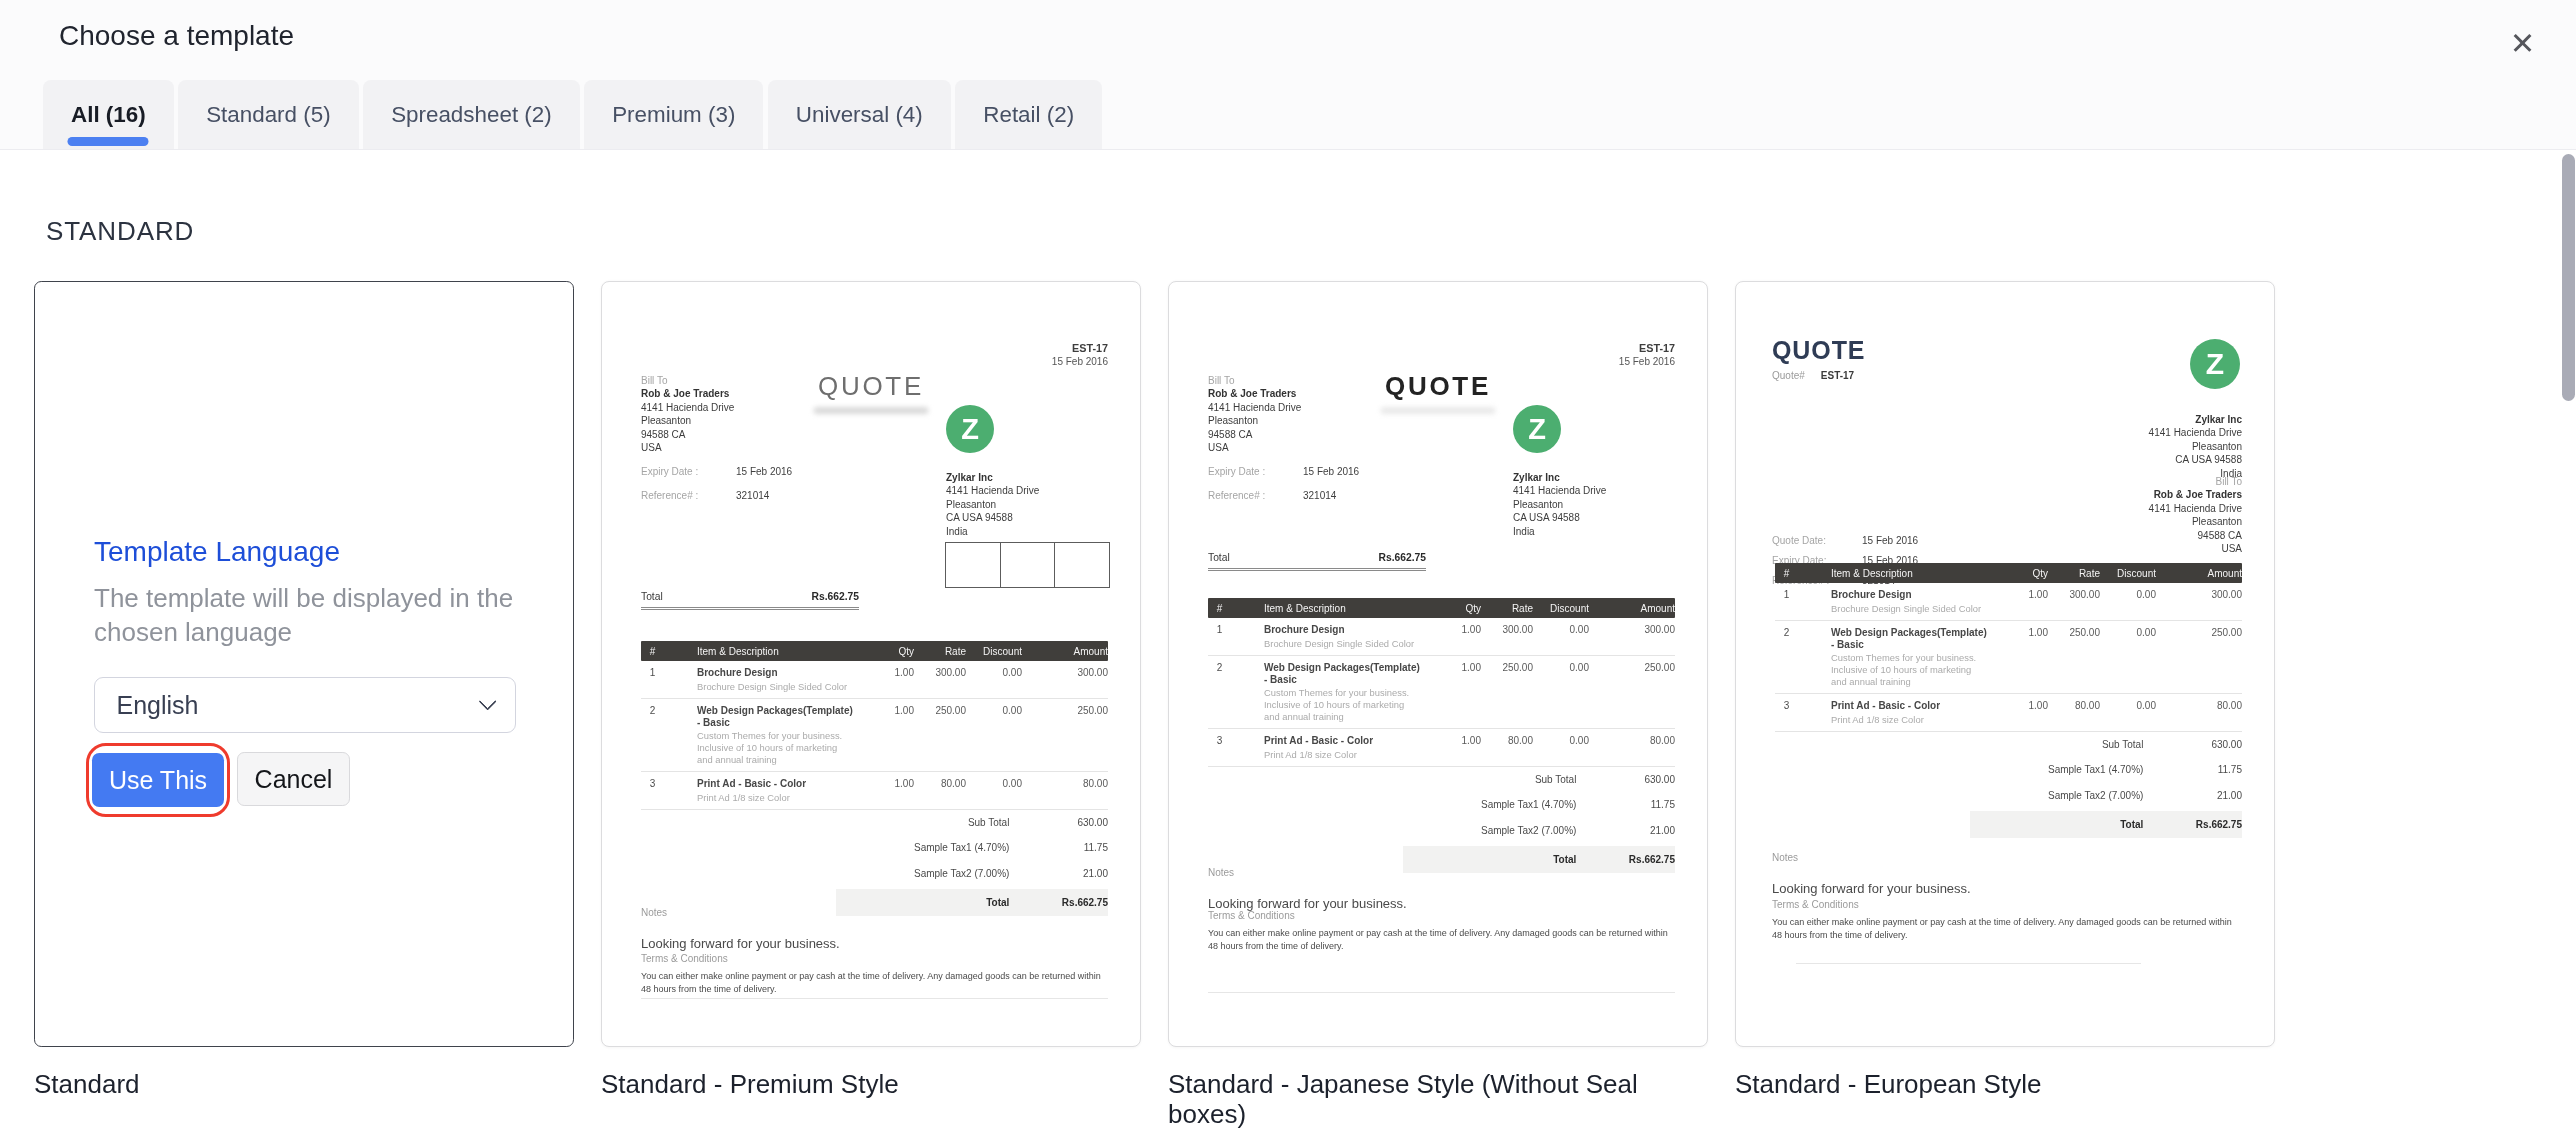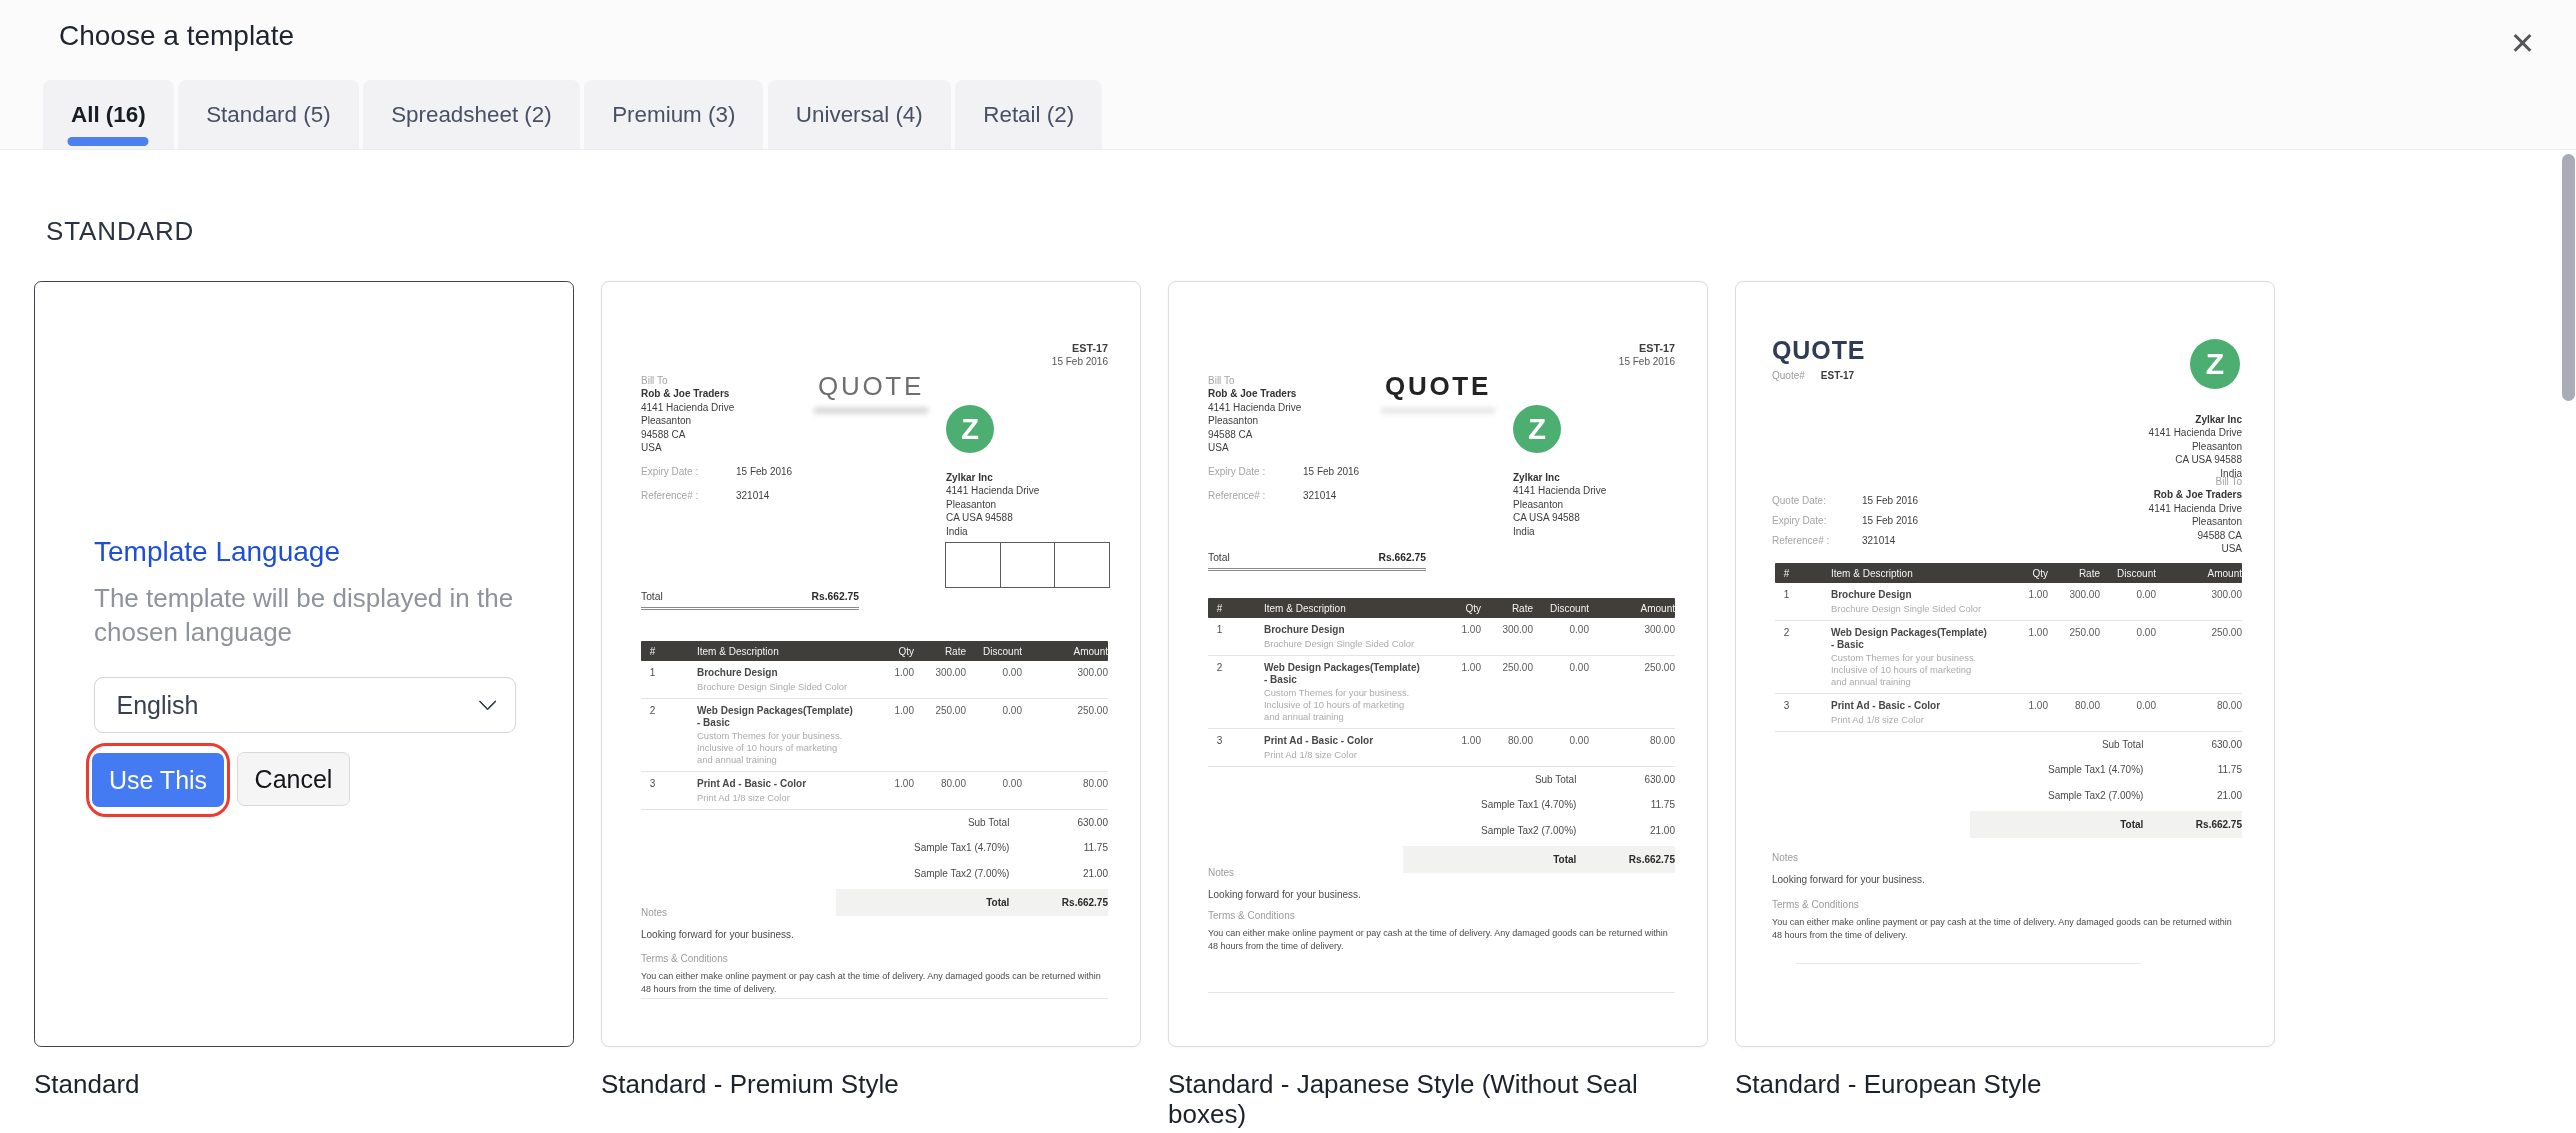--- a/index.html
+++ b/index.html
@@ -114,21 +114,21 @@
   .i-name { color:#474747; font-weight:700; line-height:11.7px; }
   .i-desc { color:#ababab; font-size:9.4px; line-height:11.7px; margin-top:1.8px; }
   .s-row { display:flex; margin-left:195px; padding:7.2px 0; }
   .s-label { flex:1; text-align:right; padding-right:12.6px; color:#4a4a4a; }
   .s-val { width:86px; text-align:right; color:#4a4a4a; }
   .s-total { display:flex; margin-left:195px; padding:8px 0; background:#f2f2f1;
              margin-top:2.7px; }
   .s-total .s-label, .s-total .s-val { font-weight:700; color:#2b2b2b; }
 
   .notes-block .h { font-size:10px; color:#9b9b9b; }
-  .notes-block .t { font-size:10px; color:#4a4a4a; margin-top:11px; }
+  .notes-block .t { font-size:13px; color:#4a4a4a; margin-top:18px; }
   .notes-jp  { left:39px; right:32px; top:625px; }
   .jp2 .notes-jp { top:585px; }
   .terms-jp  { left:39px; right:32px; top:671px; }
   .jp2 .terms-jp { top:628px; }
   .terms-block .h { font-size:10px; color:#9b9b9b; }
   .terms-block .t { font-size:9px; line-height:12.6px; color:#4a4a4a; margin-top:6.3px; }
   .foot-rule { height:0.9px; background:#e6e6e6; left:39px; right:32px; }
   .jp .foot-rule  { top:716px; }
   .jp2 .foot-rule { top:710px; }
   .eu .foot-rule  { top:681px; left:60px; right:133px; }
@@ -136,21 +136,21 @@
   
   .eu .quote-title-eu { left:36px; top:54px; font-size:25px; font-weight:700;
                         color:#2f3c55; letter-spacing:0.9px; }
   .eu .quote-no { left:36px; top:88px; font-size:10px; }
   .eu .quote-no .k { color:#9a9a9a; margin-right:16px; }
   .eu .quote-no .v { color:#3b3b3b; font-weight:700; }
   .logo-eu { left:454px; top:57px; width:50px; height:50px; font-size:30px; }
   .company-eu { right:32px; top:131px; text-align:right; }
   .billto-eu  { right:32px; top:193px; text-align:right; }
   .kv-eu { left:36px; }
-  .kv-eu .k { width:90px; }
+  .kv-eu .k { width:90px;margin-top:40px; }
   .kv-qd  { top:212px; } .kv-ed  { top:232px; } .kv-rf  { top:252px; }
 
   .scroll-thumb { position:absolute; right:0.9px; top:154px; width:13.4px; height:247px;
                   background:#a9abb6; border-radius:7.2px; cursor:pointer; }
 </style>
 </head>
 <body>
 
 <div class="hdr">
   <div class="hdr-title">Choose a template</div>

